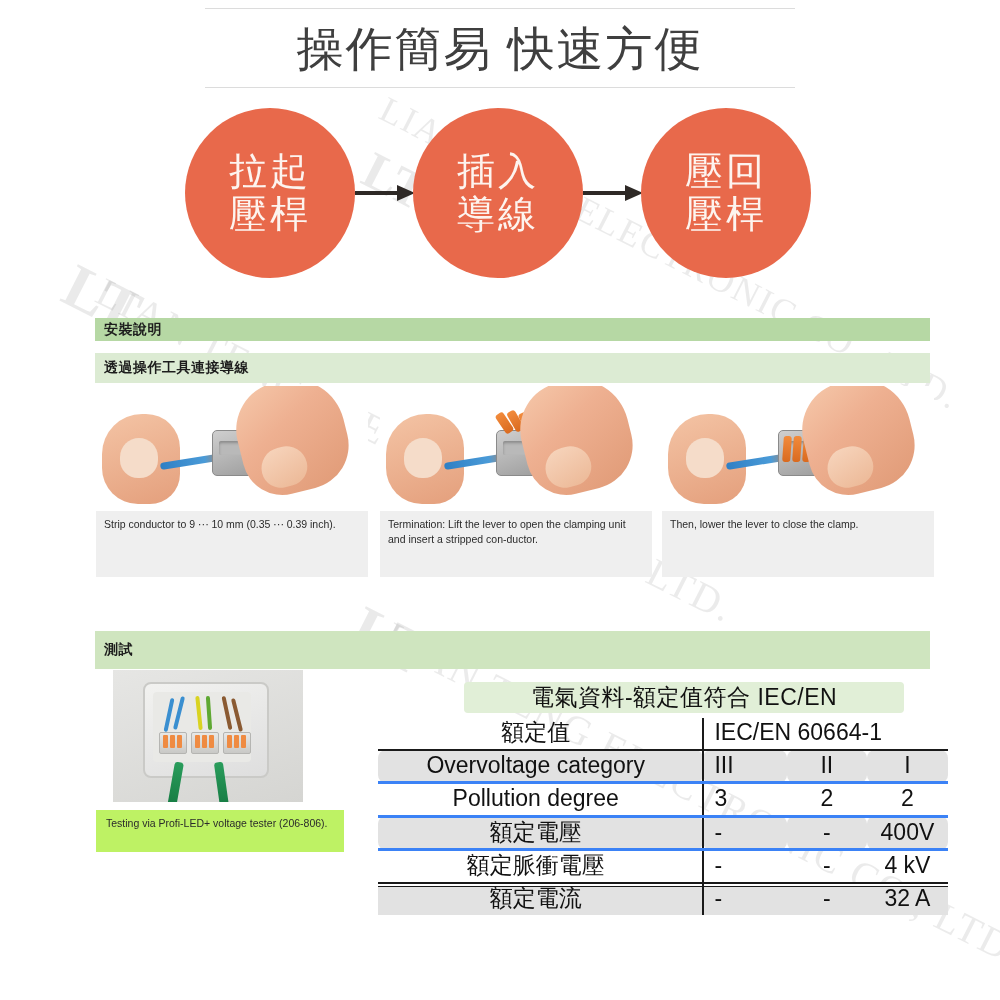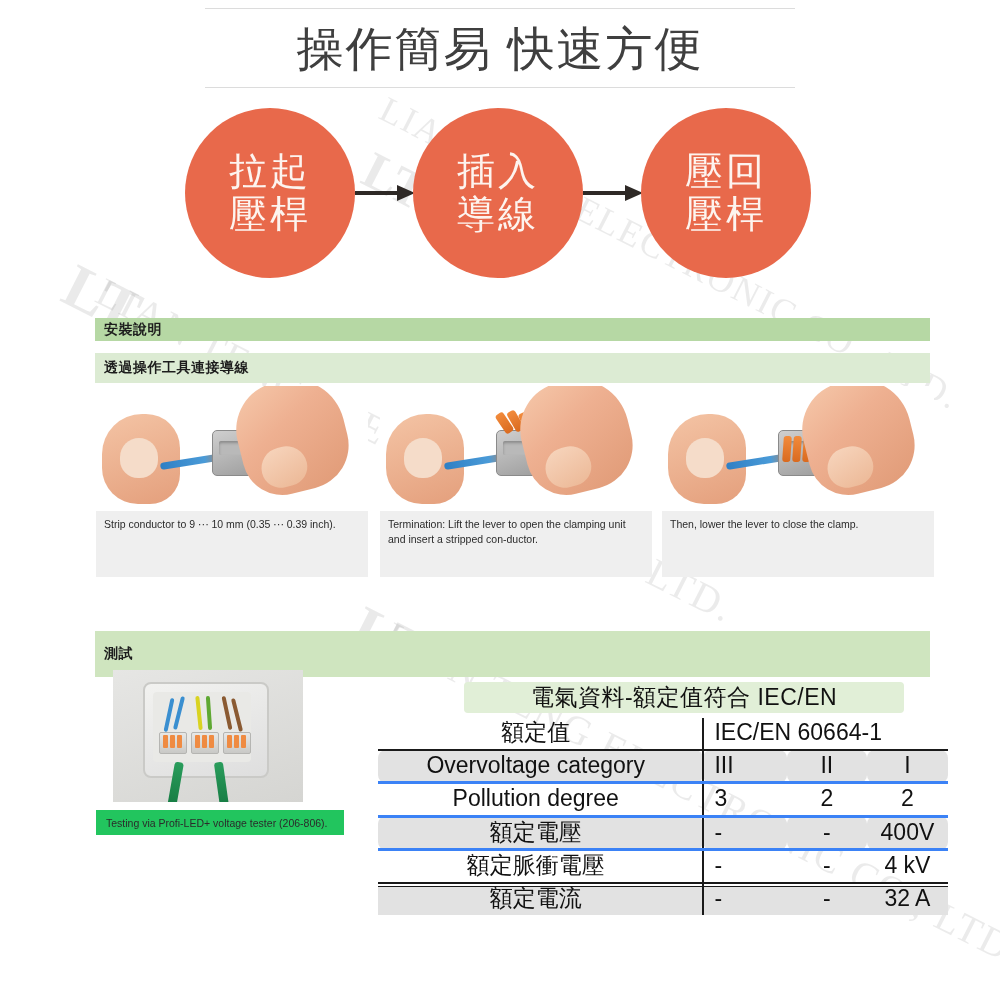--- a/index.html
+++ b/index.html
@@ -151,21 +151,21 @@
     height: 23px;
     background: #b6d8a4;
   }
   .bar-light {
     top: 353px;
     height: 30px;
     background: #dcebd3;
   }
   .bar-test {
     top: 631px;
-    height: 46px;
+    height: 38px;
     background: #cfe5bf;
     width: 835px;
   }
   .bar-label {
     font-size: 14px;
     font-weight: bold;
     color: #1d1d1d;
     letter-spacing: 0.5px;
   }
 
@@ -338,22 +338,22 @@
     background: linear-gradient(180deg,#2a9d5c,#157a42);
     border-radius: 3px;
   }
   .p1 { left: 58px; top: 92px; transform: rotate(10deg); }
   .p2 { left: 104px; top: 92px; transform: rotate(-8deg); }
   .test-caption {
     position: absolute;
     left: 96px;
     top: 810px;
     width: 248px;
-    height: 25px;
-    background: #22c55e;
+    height: 42px;
+    background: #bef264;
     box-sizing: border-box;
     padding: 6px 4px 0 10px;
     font-size: 10.5px;
     line-height: 1.42;
     color: #2b2b2b;
     z-index: 10;
   }
 
   
   .spec-wrap {

